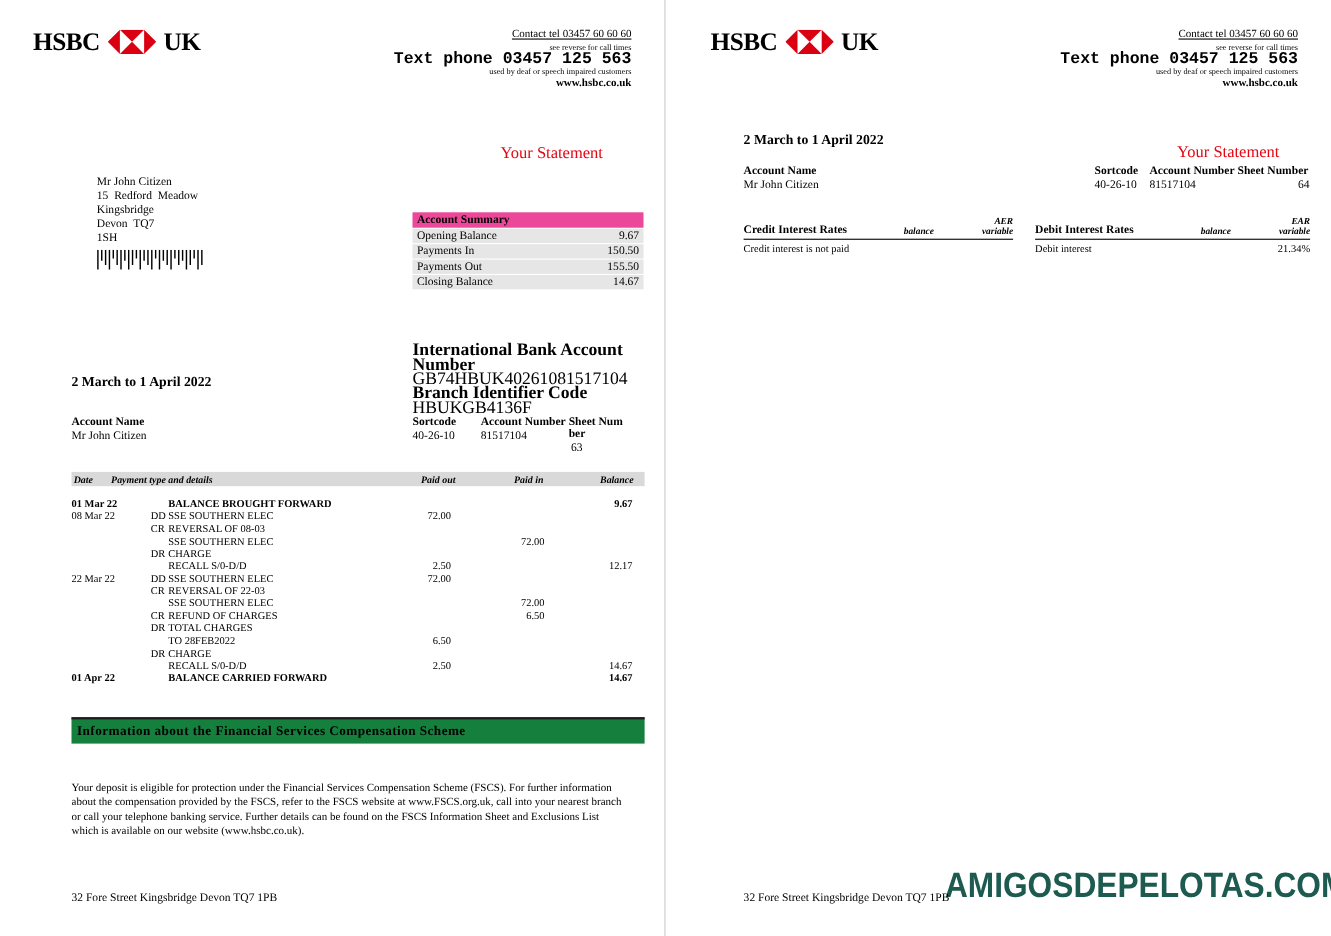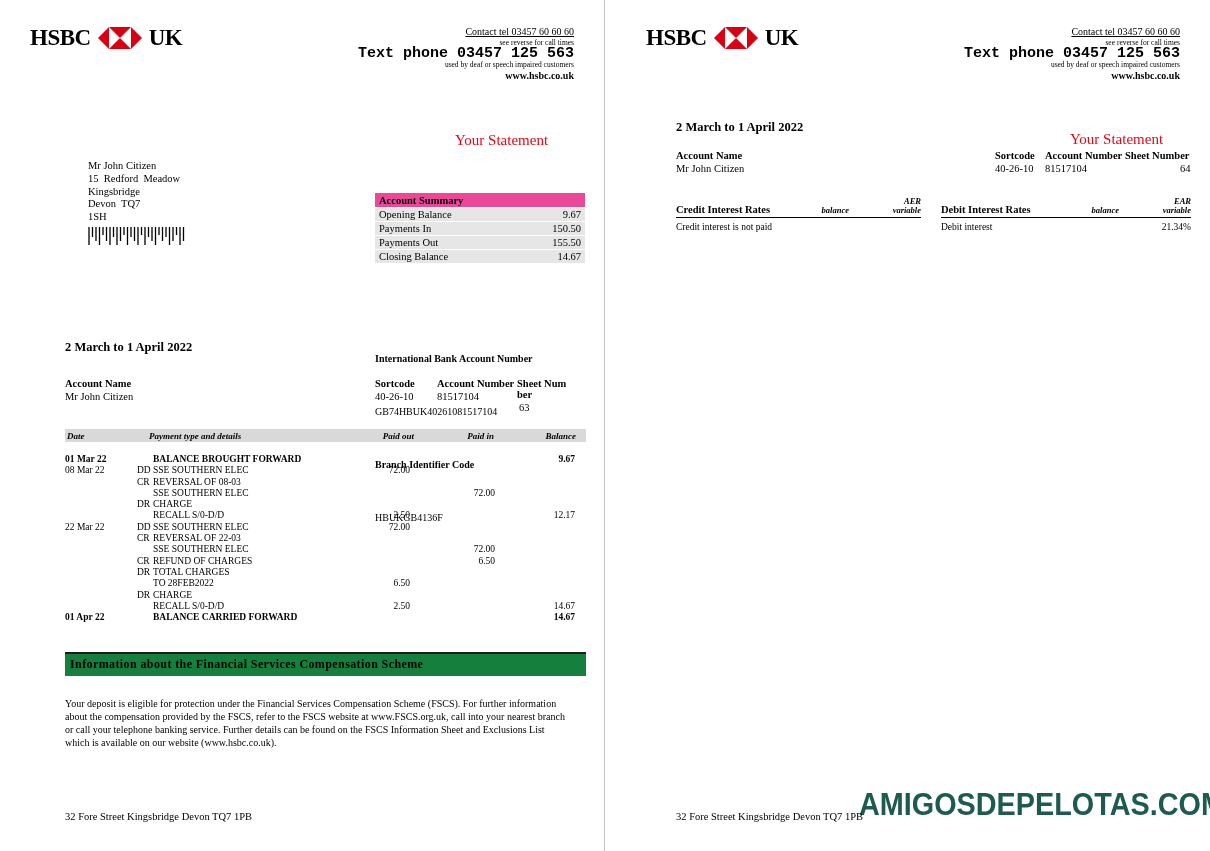--- a/index.html
+++ b/index.html
@@ -31,51 +31,51 @@
 
   
   .summary{width:210px;font-size:10.5px;}
   .summary-title{background:#ec4899;font-weight:700;padding:2px 4px 1px;}
   .summary-row{background:#e6e6e6;display:flex;justify-content:space-between;padding:1px 4px;margin-top:1px;}
 
   
   .barcode{display:block;}
 
   
-  .iban div{font-size:10px;line-height:13px;margin-top:40px;}
+  .iban div{font-size:16px;line-height:13px;}
   .iban .b{font-weight:700;}
 
   .period{font-size:12.5px;font-weight:700;}
 
   
   .acct{position:relative;font-size:10.5px;height:52px;width:540px;}
   .acct .lbl{font-weight:700;position:absolute;top:0;font-family:Liberation Serif, serif;}
   .acct .val{position:absolute;top:13px;}
   .acct .sheet-lbl{width:52px;word-break:break-all;line-height:11px;}
   .acct .sheet-val-wrapped{top:24px;}
 
   
   .txn{width:521px;}
   .txn-title{background:#d9d9d9;border-top:2px solid #1c1c1c;font-weight:700;font-size:11.5px;padding:2px 4px 1px;white-space:pre;}
   .txn-head{position:relative;height:13px;background:#d9d9d9;margin-top:1px;font-style:italic;font-weight:700;font-size:9px;}
   .txn-head span{position:absolute;top:2px;}
   .h-date{left:2px;}
-  .h-details{left:36px;margin-left:48px;}
+  .h-details{left:36px;}
   .h-paidout{right:172px;}
   .h-paidin{right:92px;}
   .h-balance{right:10px;}
   .txn-body{margin-top:12px;}
   .txn-row{display:grid;grid-template-columns:72px 16px 182px 75px 85px 90px;font-size:9.5px;line-height:11.3px;}
   .txn-row .num{text-align:right;}
   .txn-row .bal{padding-right:10px;}
   .txn-row.bold{font-weight:700;}
 
   
   .fscs-title{background:#15803d;border-top:2px solid #1c1c1c;font-weight:700;font-size:12px;padding:3px 5px 4px;letter-spacing:0.4px;}
-  .fscs-body{margin-top:22px;width:506px;font-size:10px;line-height:12.9px;}
+  .fscs-body{margin-top:35px;width:506px;font-size:10px;line-height:12.9px;}
 
   .footer{font-size:10.5px;}
 
   
   .rates{position:absolute;width:515px;height:60px;}
   .rates-group{position:absolute;top:0;}
   .rates-head{position:relative;height:20px;border-bottom:1px solid #000;}
   .rates-title{position:absolute;left:0;bottom:2px;font-weight:700;font-size:10.5px;}
   .rates-balance{position:absolute;right:72px;bottom:2px;font-style:italic;font-weight:700;font-size:8.5px;}
   .rates-var{position:absolute;right:0;bottom:2px;font-style:italic;font-weight:700;font-size:8.5px;text-align:right;line-height:9px;}

